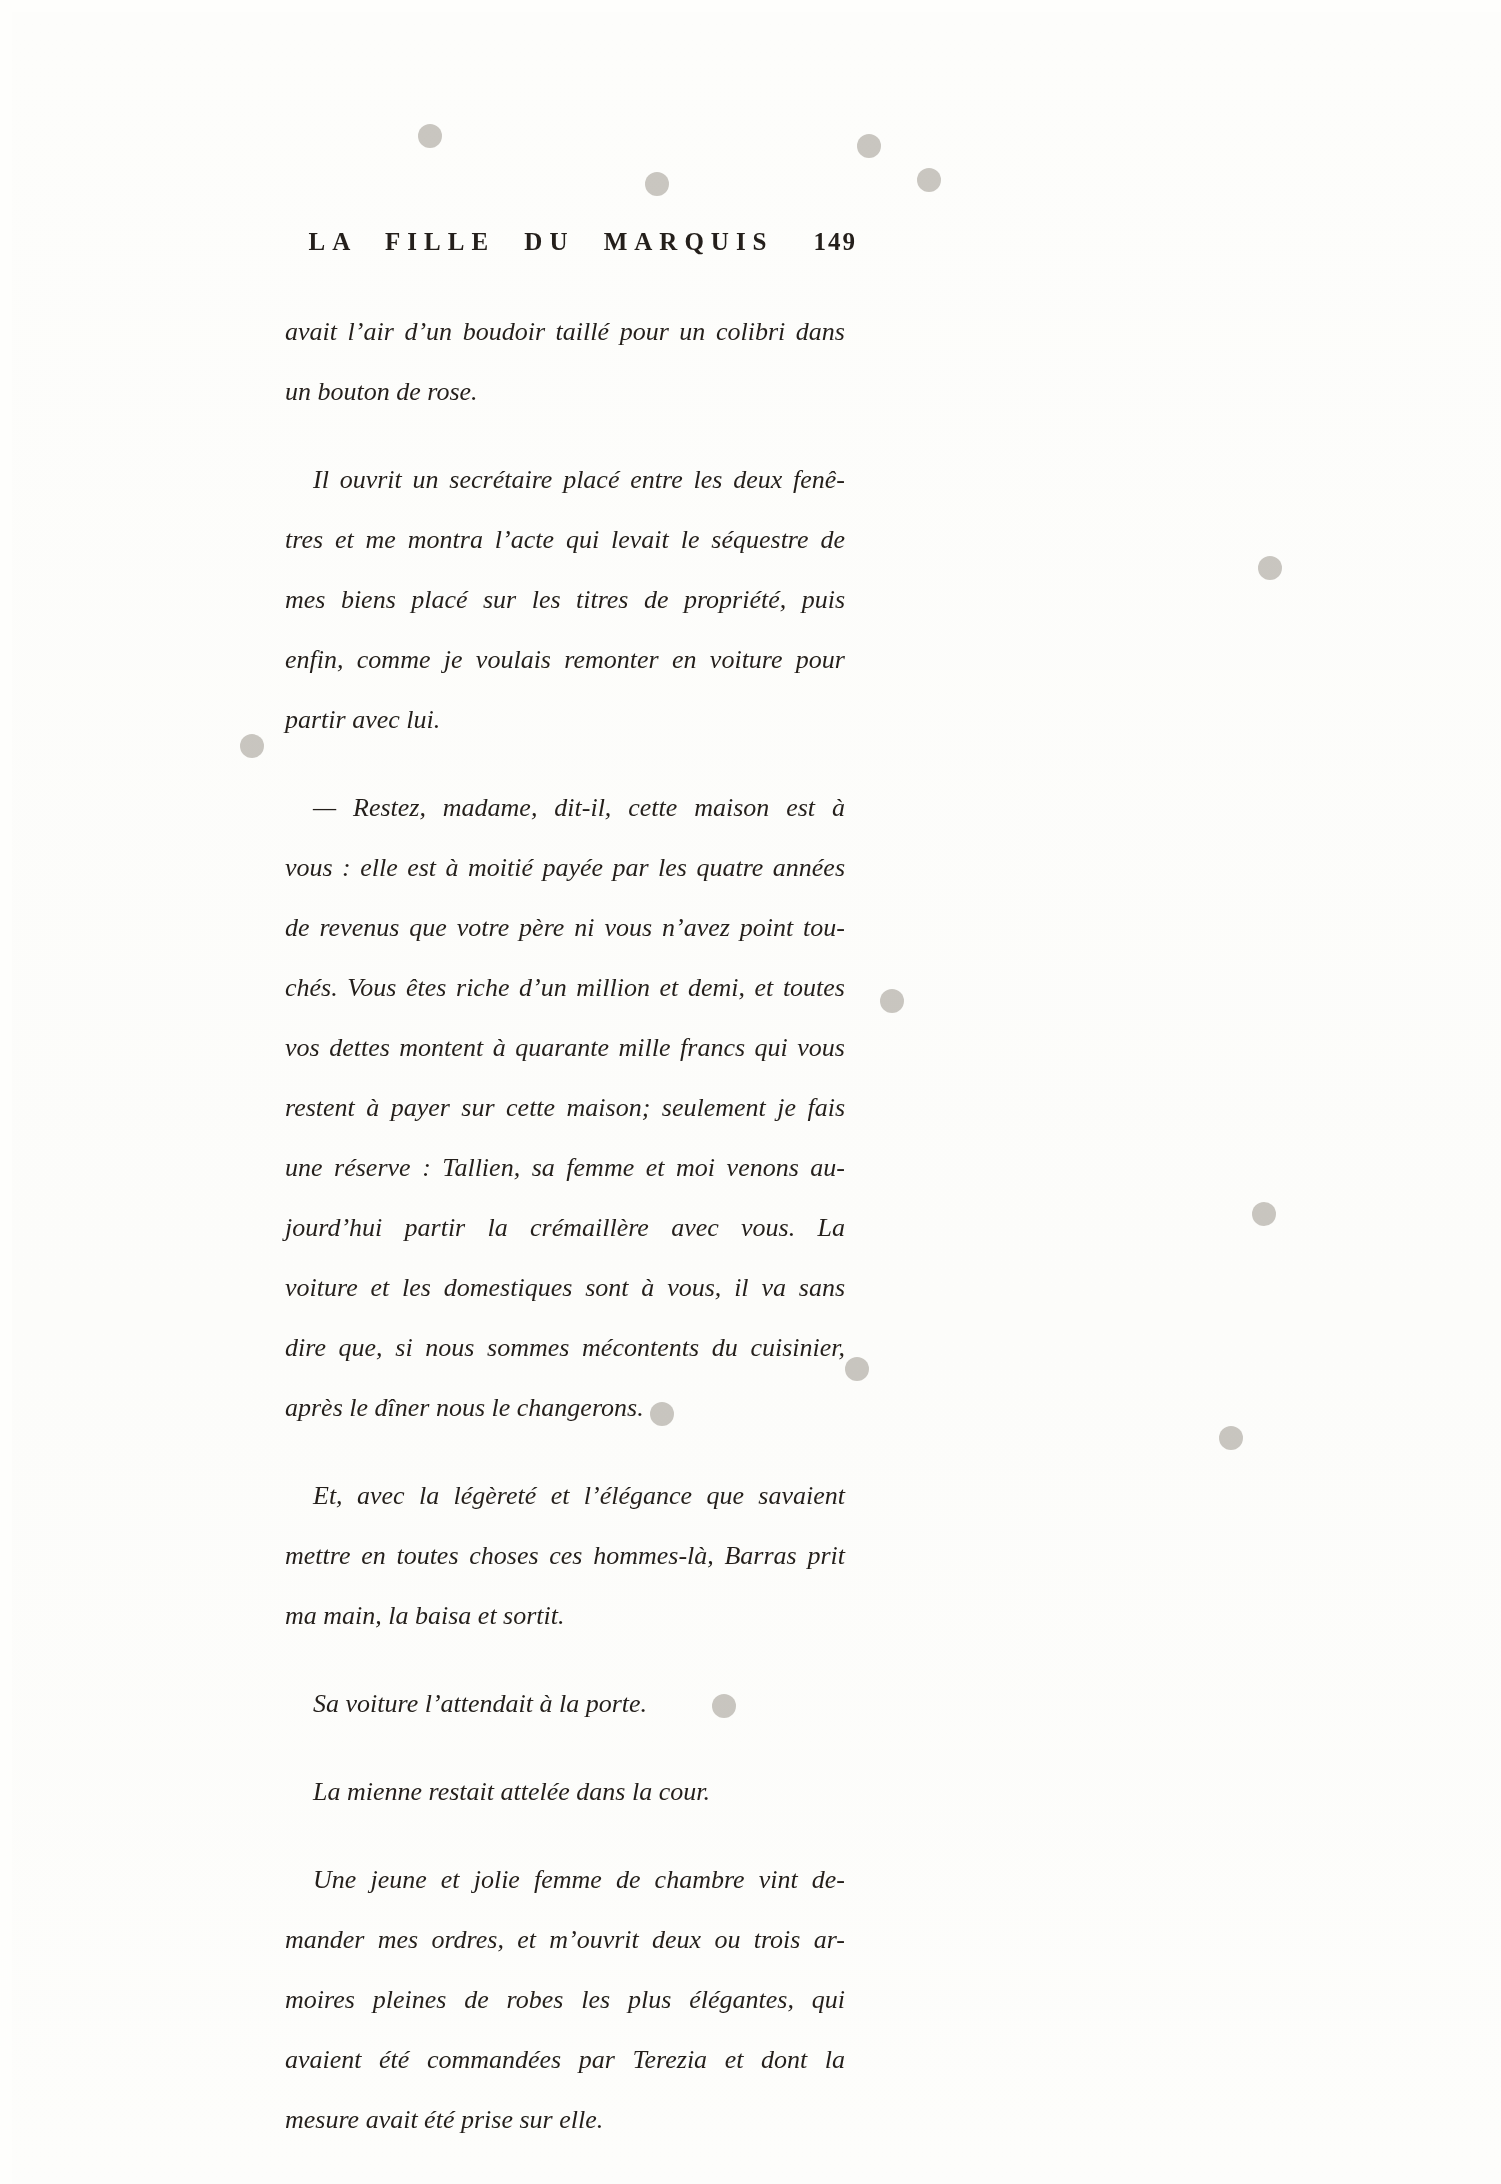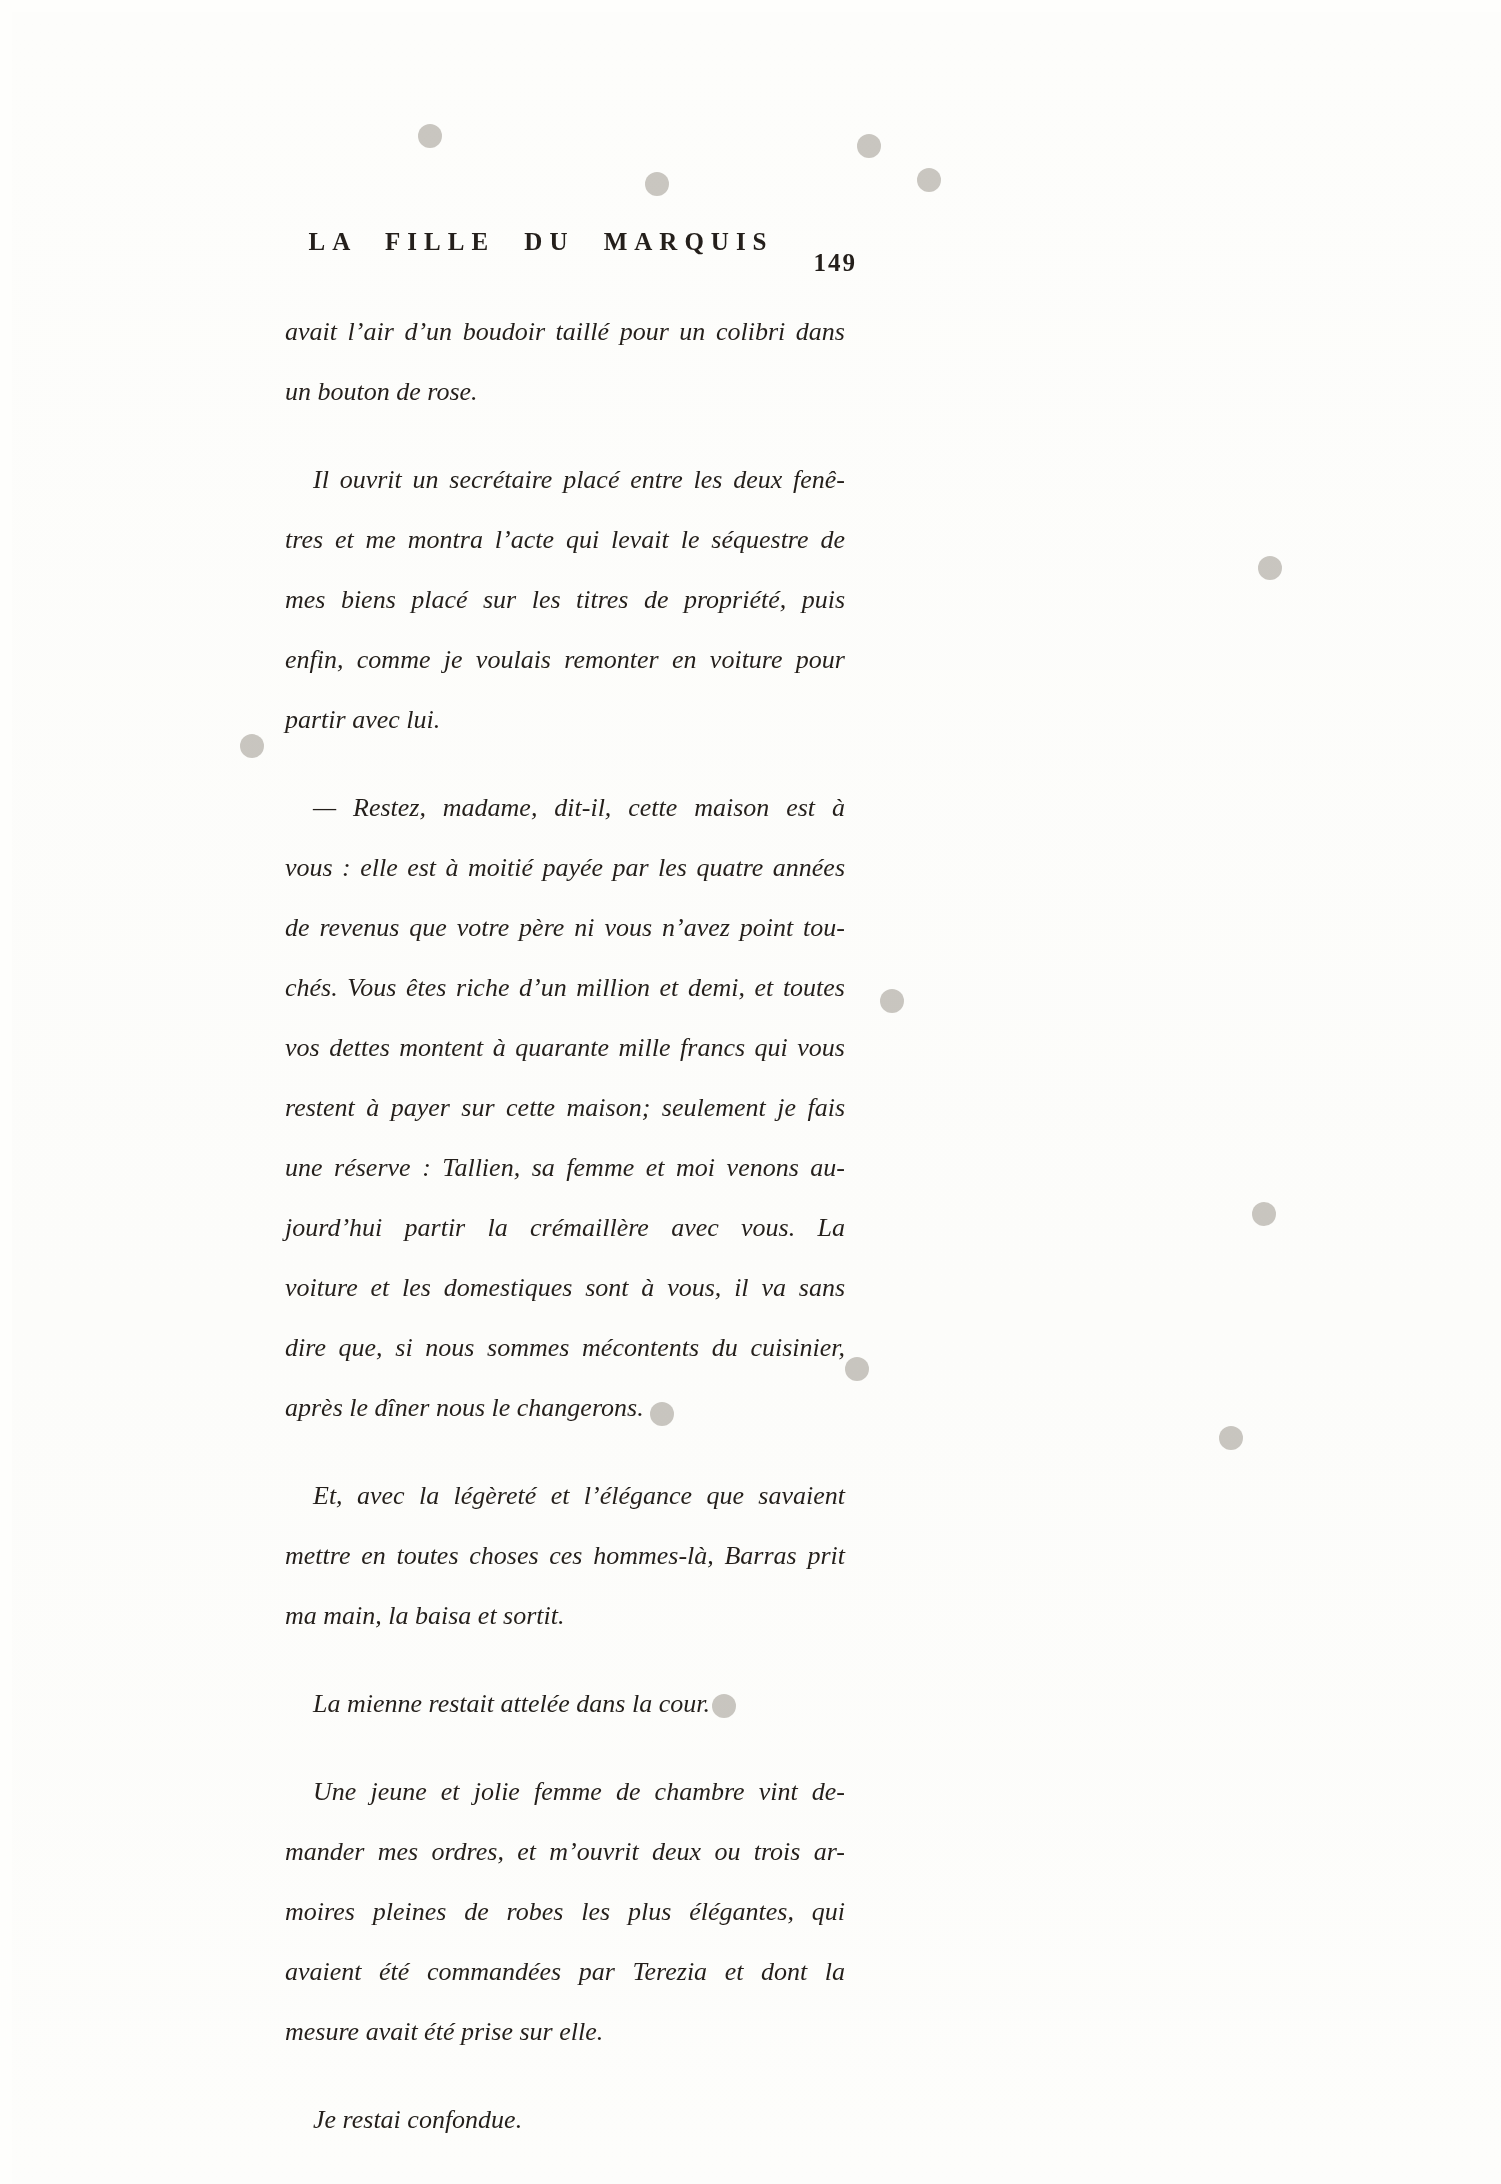--- a/index.html
+++ b/index.html
@@ -32,21 +32,20 @@
     margin-bottom: 22px;
     padding-right: 60px; 
     white-space: nowrap;
   }
   .page-number {
     position: absolute;
     right: 0;
     top: 0;
     letter-spacing: 2px;
     word-spacing: normal;
-    margin-top: 21px;
   }
   .para {
     font-size: 26px;
     line-height: 36px;
     margin-bottom: 4px;
     font-style: italic;
   }
   .line {
     display: block;
     text-align: justify;
@@ -103,20 +102,23 @@
       <span class="line">dire que, si nous sommes mécontents du cuisinier,</span>
       <span class="line end">après le dîner nous le changerons.</span>
     </p>
 
     <p class="para indent">
       <span class="line">Et, avec la légèreté et l’élégance que savaient</span>
       <span class="line">mettre en toutes choses ces hommes-là, Barras prit</span>
       <span class="line end">ma main, la baisa et sortit.</span>
     </p>
 
+    <p class="para indent">
+      <span class="line end">Sa voiture l’attendait à la porte.</span>
+    </p>
 
     <p class="para indent">
       <span class="line end">La mienne restait attelée dans la cour.</span>
     </p>
 
     <p class="para indent">
       <span class="line">Une jeune et jolie femme de chambre vint de-</span>
       <span class="line">mander mes ordres, et m’ouvrit deux ou trois ar-</span>
       <span class="line">moires pleines de robes les plus élégantes, qui</span>
       <span class="line">avaient été commandées par Terezia et dont la</span>

